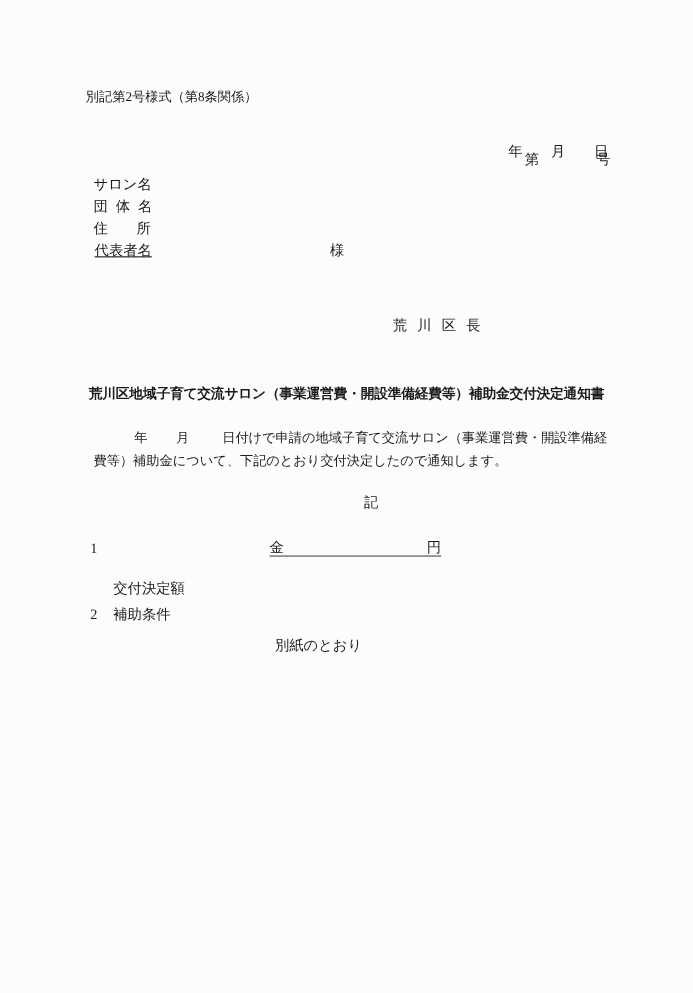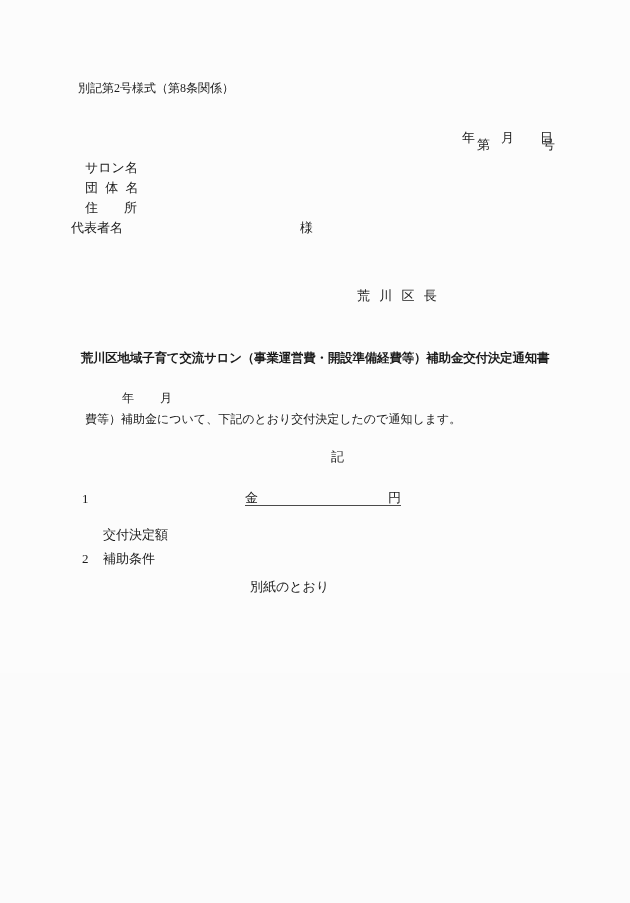--- a/index.html
+++ b/index.html
@@ -53,29 +53,30 @@
 
   <div class="ln sm" style="left:78px; top:81px;">別記第2号様式（第8条関係）</div>
 
   <div class="ln" style="left:477px; top:100px;margin-top:37px;">第　　　　号</div>
 
   <div class="ln" style="left:462px; top:120px;margin-top:10px;">年　　月　　日</div>
 
   <div class="ln" style="left:85px; top:160px;">サロン名</div>
   <div class="ln spaced" style="left:85px; top:180px;">団 体 名</div>
   <div class="ln" style="left:85px; top:200px;">住　　所</div>
-  <div class="ln" style="left:71px; top:220px;">代表者名</div>
+  <div class="ln" style="left:86px; top:220px;text-decoration:underline;">代表者名</div>
   <div class="ln" style="left:300px; top:220px;">様</div>
 
   <div class="ln issuer" style="left:357px; top:288px;">荒 川 区 長</div>
 
   <div class="ln doc-title" style="top:351px;">荒川区地域子育て交流サロン（事業運営費・開設準備経費等）補助金交付決定通知書</div>
 
   <div class="ln sm" style="left:122px; top:391px;">年</div>
   <div class="ln sm" style="left:160px; top:391px;">月</div>
+  <div class="ln sm" style="left:202px; top:391px;">日付けで申請の地域子育て交流サロン（事業運営費・開設準備経</div>
 
   <div class="ln sm" style="left:85px; top:412px;">費等）補助金について、下記のとおり交付決定したので通知します。</div>
 
   <div class="ln" style="left:331px; top:449px;">記</div>
 
   <div class="ln" style="left:82px; top:491px;">1</div>
   <div class="ln" style="left:103px; top:491px;margin-top:36px;">交付決定額</div>
   <div class="amount-box">
     <span>金</span>
     <span>円</span>

